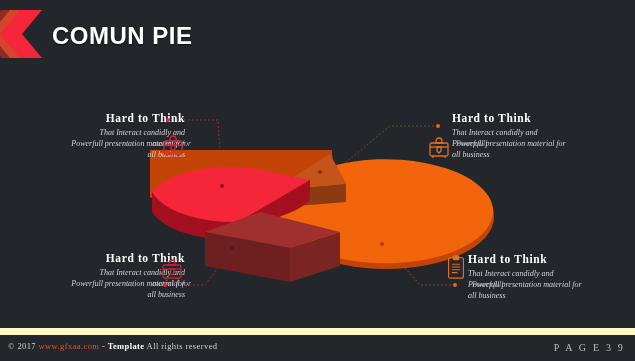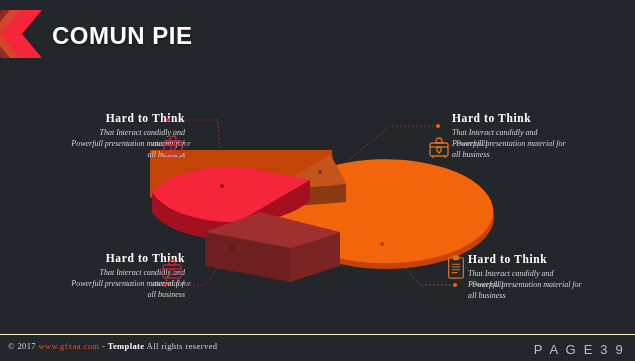--- a/index.html
+++ b/index.html
@@ -54,32 +54,32 @@
 
   
   #connectors{position:absolute;inset:0;pointer-events:none;}
 
   
   #pie{position:absolute;left:150px;top:150px;width:345px;height:165px;}
 
   
   #footer{
     position:absolute;left:0;right:0;bottom:0;height:26px;
-    border-top:1px solid #fef9c3;
+    border-top:7px solid #fef9c3;
   }
   #footer-left{
     position:absolute;left:8px;top:6px;
     font-family:"Liberation Serif",serif;font-size:8.5px;
     color:#cfd2d6;letter-spacing:.4px;white-space:nowrap;
   }
   #footer-left .url{color:#e8502a;}
   #footer-left .tpl{color:#ffffff;font-weight:bold;}
   #page-num{
     position:absolute;right:10px;top:7px;
-    font-family:Liberation Sans, sans-serif;font-size:13px;
+    font-family:Liberation Serif, serif;font-size:10px;
     color:#b9bcc1;letter-spacing:2.2px;
   }
 </style>
 </head>
 <body>
 
 <div id="slide">
 
   <div id="logo">
     <svg viewBox="0 0 56 56" width="56" height="56">

